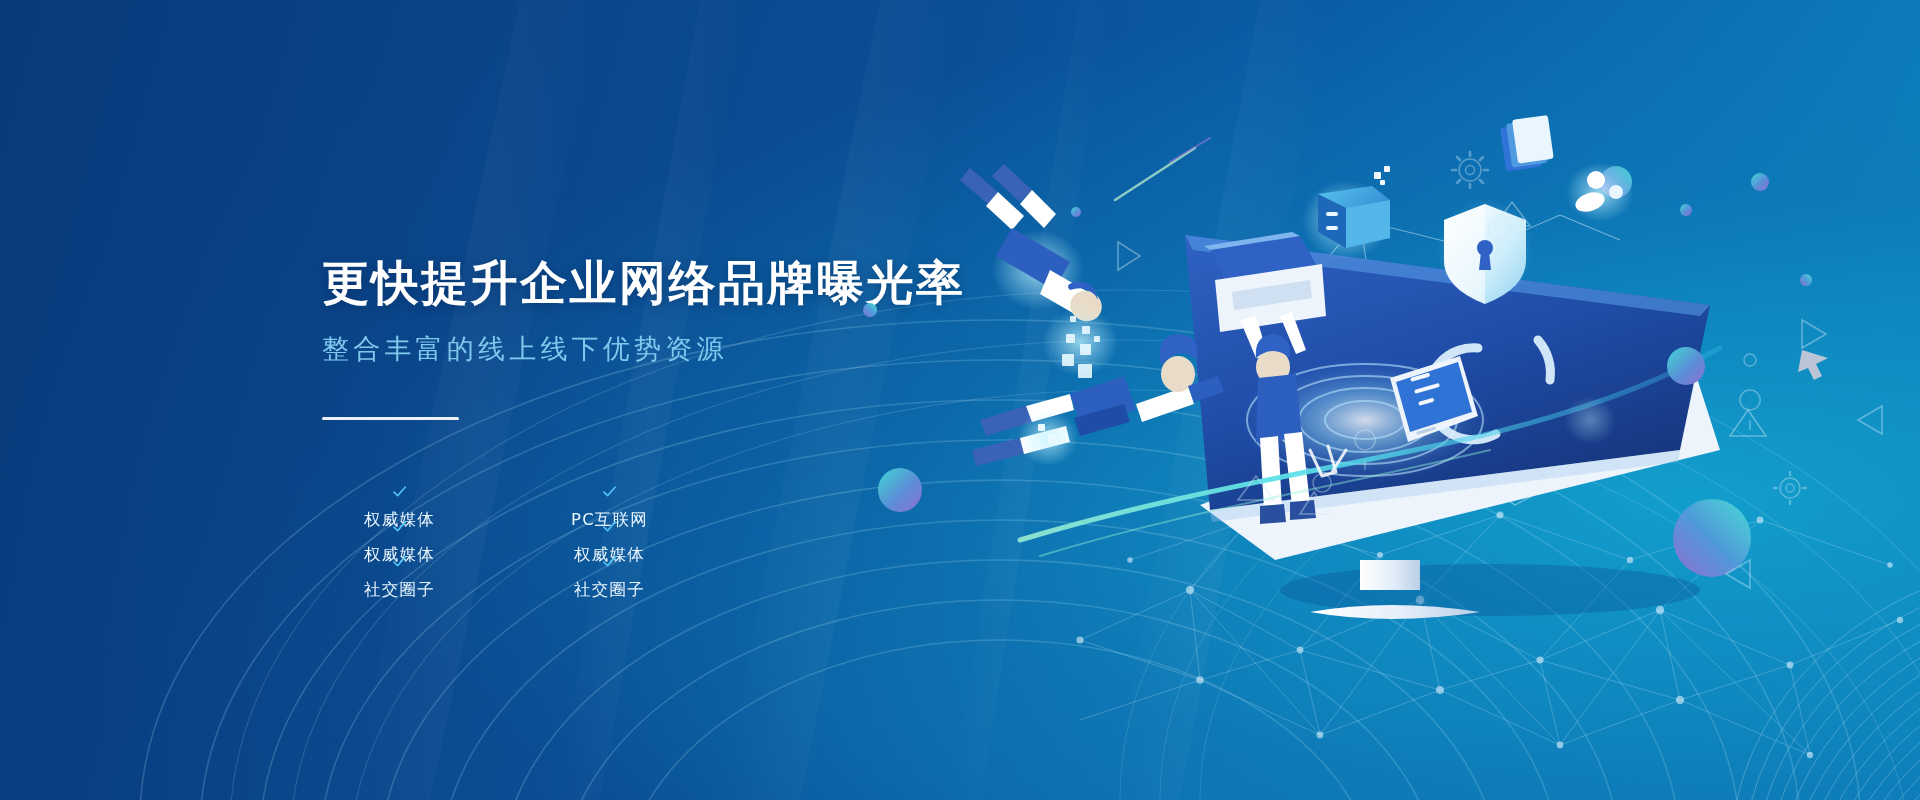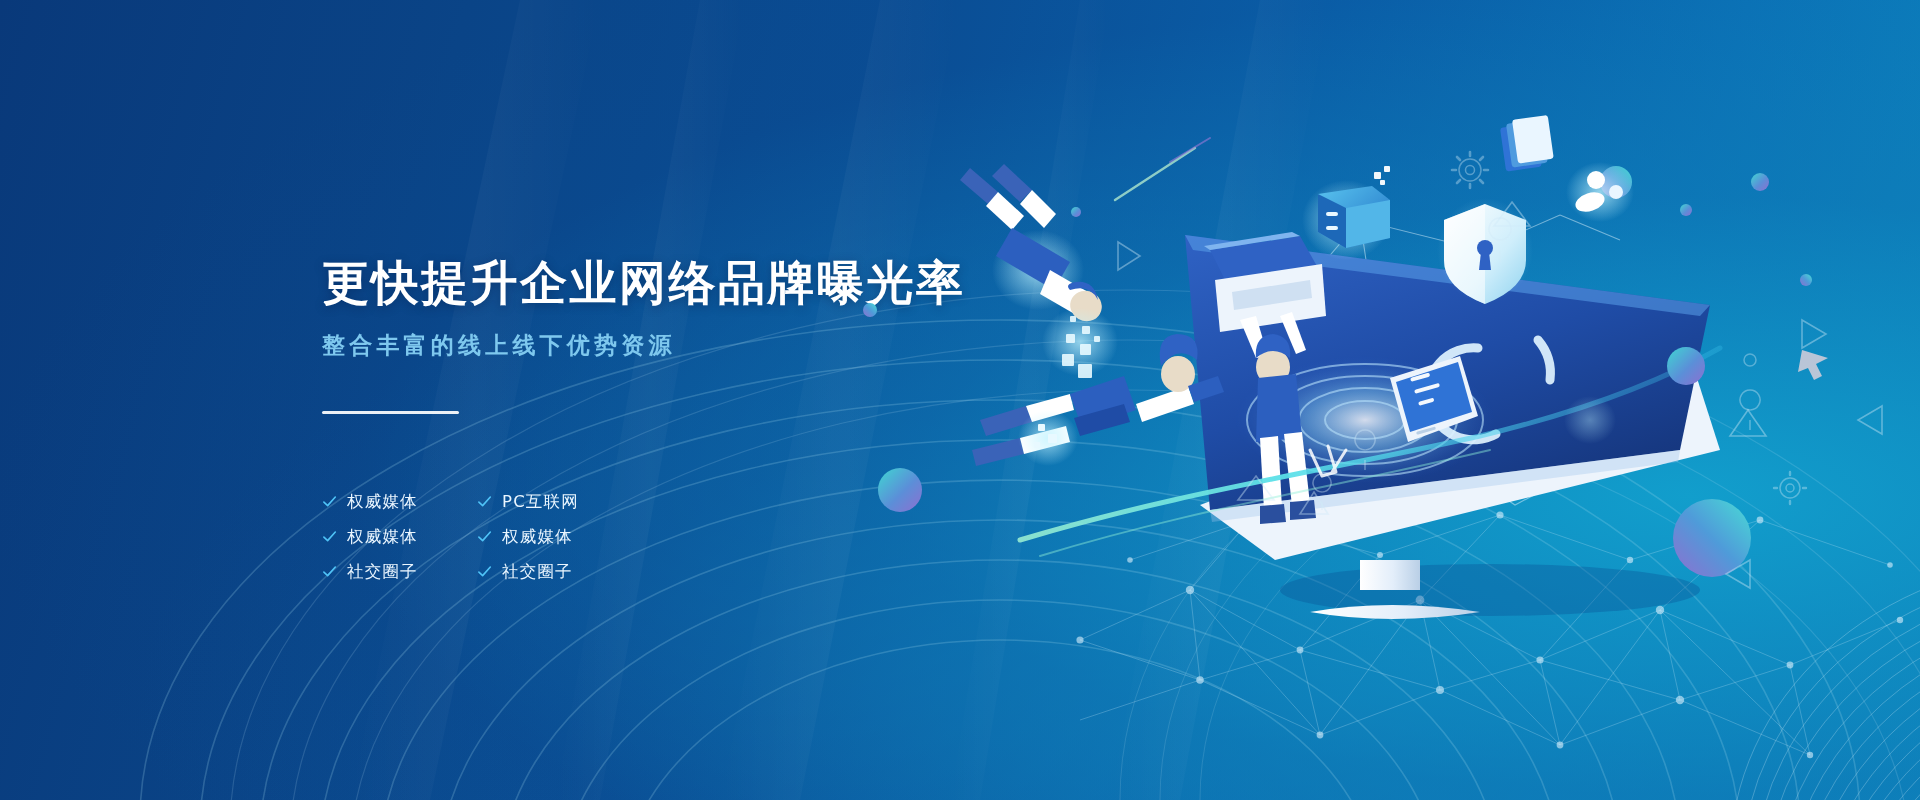--- a/index.html
+++ b/index.html
@@ -21,35 +21,35 @@
 
   
   .copy{ position:absolute; left:322px; top:216px; width:760px;margin-top:40px; }
 
   .headline{
     font-size:47px; font-weight:bold; color:#ffffff;
     letter-spacing:2.5px; line-height:1.16; white-space:nowrap;
     text-shadow:0 2px 10px rgba(0,20,60,0.35);
   }
   .subhead{
-    margin-top:20px; font-size:23px; color:#7ec8ee;
-    letter-spacing:4.2px; line-height:1.3; white-space:nowrap;font-weight:bold;
+    margin-top:20px; font-size:27px; color:#7ec8ee;
+    letter-spacing:4.2px; line-height:1.3; white-space:nowrap;
   }
   .divider{
     margin-top:51px; width:137px; height:3px; background:#ffffff;
     border-radius:2px; opacity:.92;
   }
 
   .features{
     margin-top:70px; display:grid;
     grid-template-columns:155px auto;
     grid-auto-rows:35px; align-items:center;
     column-gap:0px; row-gap:0px; width:420px;
   }
-  .feat{ display:flex; align-items:center; gap:10px; }
+  .feat{ display:flex; align-items:center; gap:10px;flex-direction:column; }
   .check{
     width:15px; height:15px; flex:0 0 auto; display:block;
   }
   .feat-label{
     font-size:16.5px; color:#eaf6ff; letter-spacing:1.2px; white-space:nowrap;
   }
 
   
   .art{ position:absolute; left:1060px; top:120px; width:860px; height:560px; }
   .art svg{ display:block; width:100%; height:100%; overflow:visible; }

